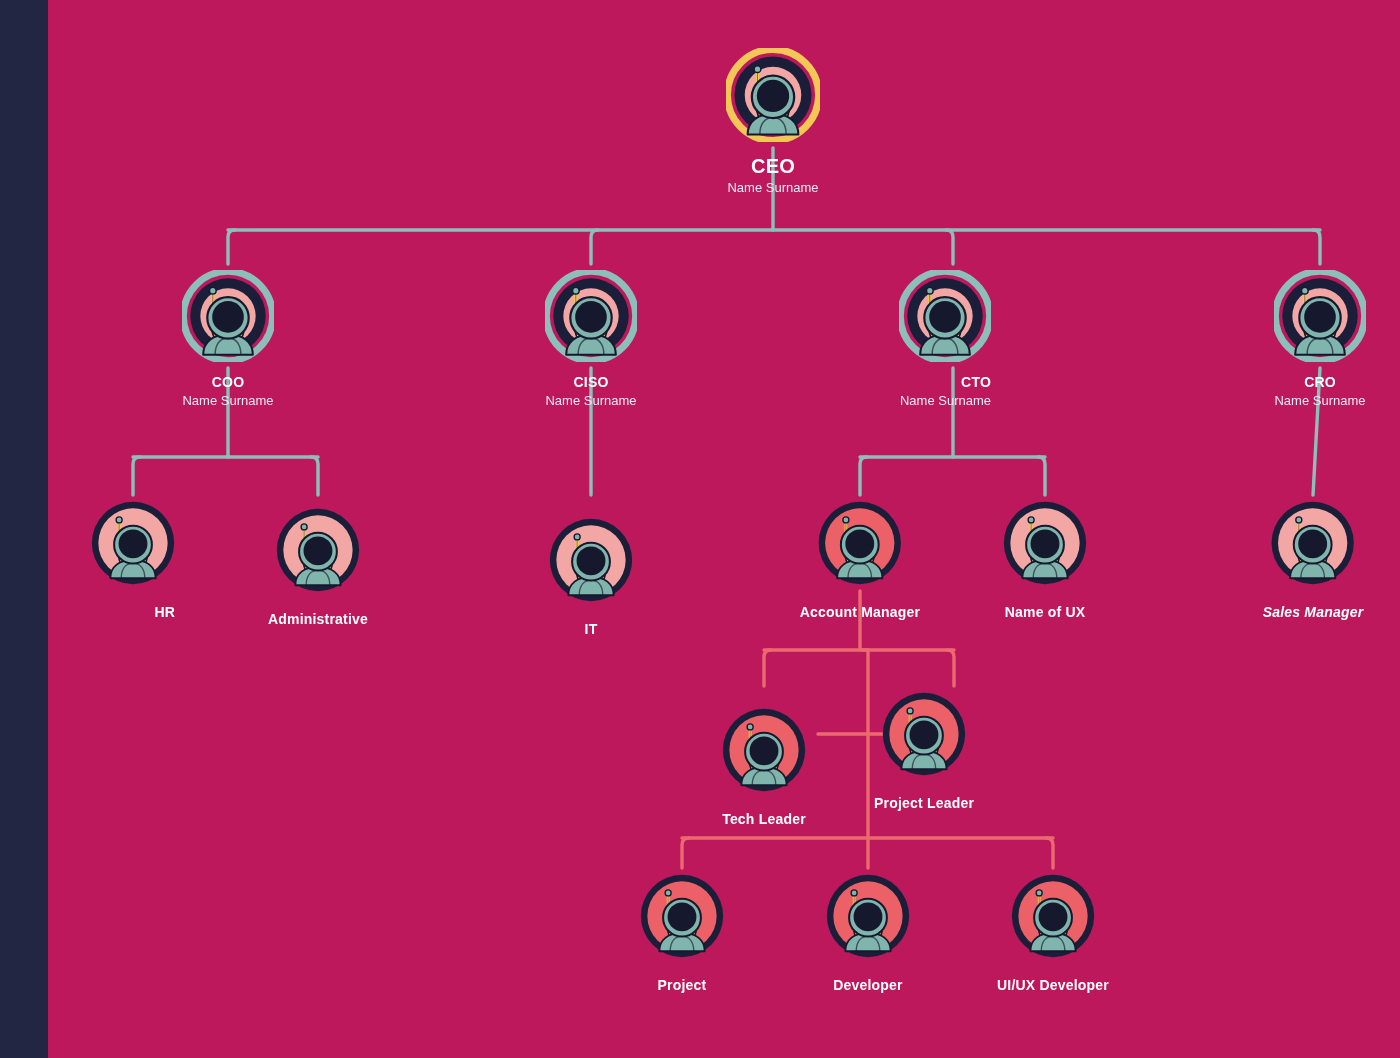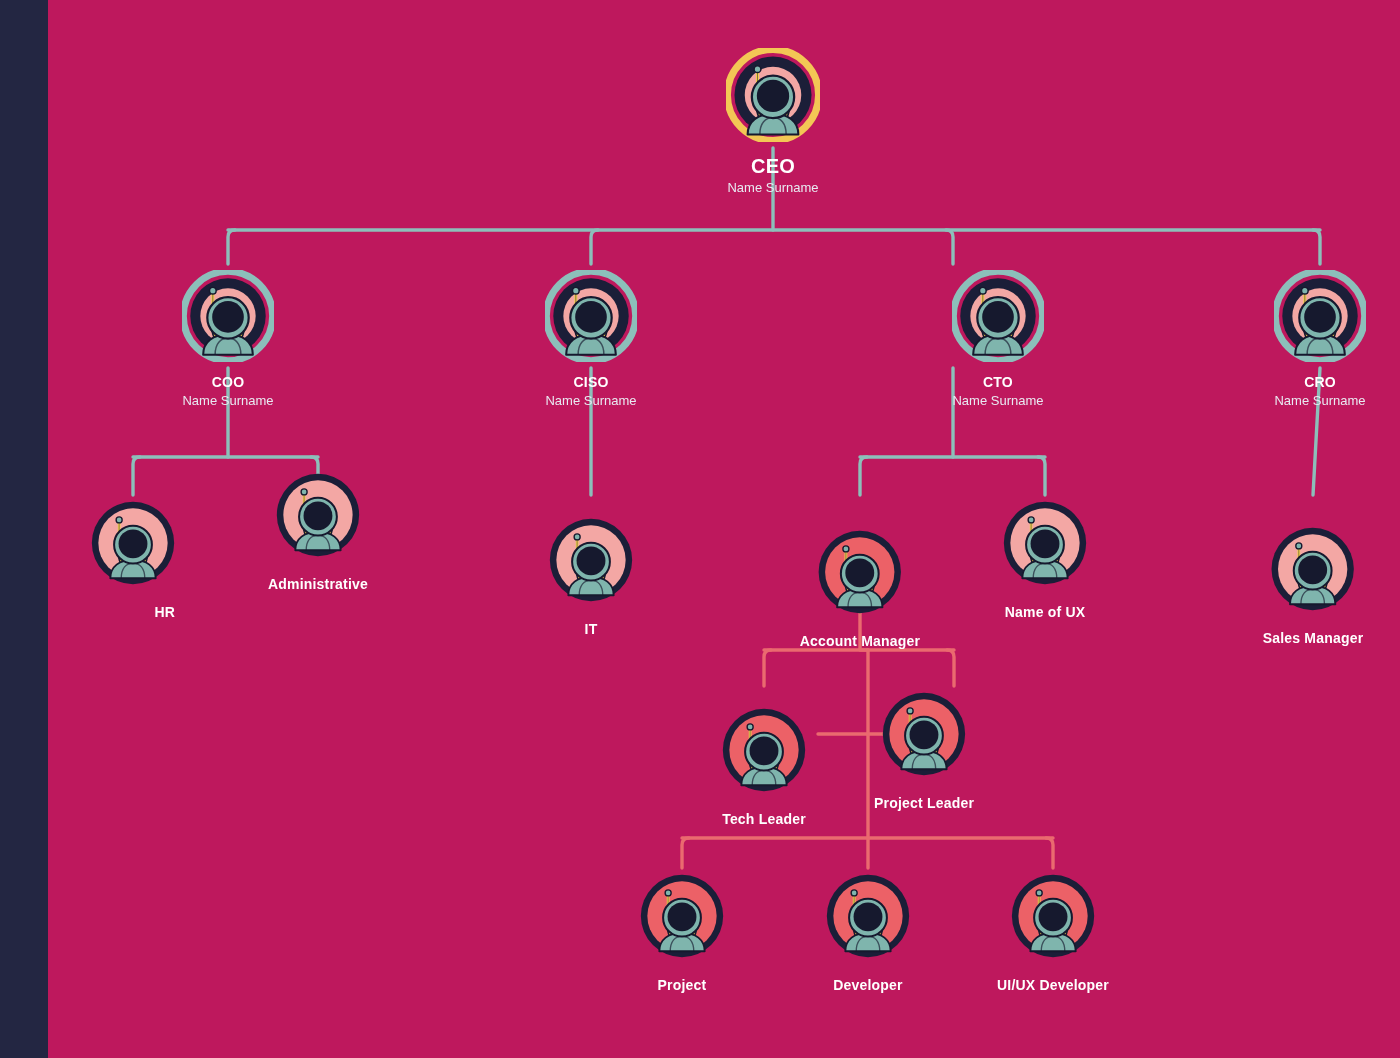--- a/index.html
+++ b/index.html
@@ -133,21 +133,21 @@
               <path d="M69,50 C69,62 67,70 64,76 L57,76 C61,68 62,58 62,50 Z" fill="#f5cf4d" stroke="#16192e" stroke-width="1.8" stroke-linejoin="round"></path>
               <path d="M23,92 C23,78 34,70 50,70 C66,70 77,78 77,92 Z" fill="#7fb5ad" stroke="#16192e" stroke-width="2.2" stroke-linejoin="round"></path>
               <path d="M36,92 C36,80 42,74 50,74 C58,74 64,80 64,92" fill="none" stroke="#16192e" stroke-width="1.6" opacity="0.65"></path>
               <circle cx="50" cy="52" r="22.5" fill="#7fb5ad" stroke="#16192e" stroke-width="2.4"></circle>
               <circle cx="50" cy="51" r="17.2" fill="#16192e"></circle>
             </g>
           </svg></div>
         <div class="node-title t-md" style="margin-top: 13px;">CISO</div>
         <div class="node-sub t-sub">Name Surname</div>
       </div>
-      <div class="node" style="left: 950px; top: 270px;">
+      <div class="node" style="left: 897px; top: 270px; text-align: right;">
         <div class="avatar-wrap" style="width: 92px; height: 92px;"><svg width="92" height="92" viewBox="0 0 100 100">
             <circle cx="50" cy="50" r="48.5" fill="none" stroke="#8cbfba" stroke-width="7.5"></circle>
             <circle cx="50" cy="50" r="41" fill="#1b1e38"></circle>
             <circle cx="50" cy="50" r="30.075000000000003" fill="#f3a7a4"></circle>
             <g>
               <path d="M33.5,48 L33.5,24" stroke="#f5cf4d" stroke-width="3.2" stroke-linecap="round" fill="none"></path>
               <path d="M33.5,48 L33.5,24" stroke="#16192e" stroke-width="1" stroke-linecap="round" fill="none" opacity="0.55"></path>
               <circle cx="33.5" cy="22.5" r="3.6" fill="#7fb5ad" stroke="#16192e" stroke-width="1.6"></circle>
               <path d="M31,50 C31,62 33,70 36,76 L43,76 C39,68 38,58 38,50 Z" fill="#f5cf4d" stroke="#16192e" stroke-width="1.8" stroke-linejoin="round"></path>
               <path d="M69,50 C69,62 67,70 64,76 L57,76 C61,68 62,58 62,50 Z" fill="#f5cf4d" stroke="#16192e" stroke-width="1.8" stroke-linejoin="round"></path>
@@ -191,21 +191,21 @@
               <path d="M31,50 C31,62 33,70 36,76 L43,76 C39,68 38,58 38,50 Z" fill="#f5cf4d" stroke="#16192e" stroke-width="1.8" stroke-linejoin="round"></path>
               <path d="M69,50 C69,62 67,70 64,76 L57,76 C61,68 62,58 62,50 Z" fill="#f5cf4d" stroke="#16192e" stroke-width="1.8" stroke-linejoin="round"></path>
               <path d="M23,92 C23,78 34,70 50,70 C66,70 77,78 77,92 Z" fill="#7fb5ad" stroke="#16192e" stroke-width="2.2" stroke-linejoin="round"></path>
               <path d="M36,92 C36,80 42,74 50,74 C58,74 64,80 64,92" fill="none" stroke="#16192e" stroke-width="1.6" opacity="0.65"></path>
               <circle cx="50" cy="52" r="22.5" fill="#7fb5ad" stroke="#16192e" stroke-width="2.4"></circle>
               <circle cx="50" cy="51" r="17.2" fill="#16192e"></circle>
             </g>
           </svg></div>
         <div class="node-title t-md" style="margin-top: 20px; text-align: right;">HR</div>
       </div>
-      <div class="node" style="left: 270px; top: 473px;">
+      <div class="node" style="left: 270px; top: 508px;">
         <div class="avatar-wrap" style="width: 84px; height: 84px;"><svg width="84" height="84" viewBox="0 0 100 100">
             <circle cx="50" cy="50" r="49" fill="#1b1e38"></circle>
             <circle cx="50" cy="50" r="41.25" fill="#f3a7a4"></circle>
             <g>
               <path d="M33.5,48 L33.5,24" stroke="#f5cf4d" stroke-width="3.2" stroke-linecap="round" fill="none"></path>
               <path d="M33.5,48 L33.5,24" stroke="#16192e" stroke-width="1" stroke-linecap="round" fill="none" opacity="0.55"></path>
               <circle cx="33.5" cy="22.5" r="3.6" fill="#7fb5ad" stroke="#16192e" stroke-width="1.6"></circle>
               <path d="M31,50 C31,62 33,70 36,76 L43,76 C39,68 38,58 38,50 Z" fill="#f5cf4d" stroke="#16192e" stroke-width="1.8" stroke-linejoin="round"></path>
               <path d="M69,50 C69,62 67,70 64,76 L57,76 C61,68 62,58 62,50 Z" fill="#f5cf4d" stroke="#16192e" stroke-width="1.8" stroke-linejoin="round"></path>
               <path d="M23,92 C23,78 34,70 50,70 C66,70 77,78 77,92 Z" fill="#7fb5ad" stroke="#16192e" stroke-width="2.2" stroke-linejoin="round"></path>
@@ -227,21 +227,21 @@
               <path d="M31,50 C31,62 33,70 36,76 L43,76 C39,68 38,58 38,50 Z" fill="#f5cf4d" stroke="#16192e" stroke-width="1.8" stroke-linejoin="round"></path>
               <path d="M69,50 C69,62 67,70 64,76 L57,76 C61,68 62,58 62,50 Z" fill="#f5cf4d" stroke="#16192e" stroke-width="1.8" stroke-linejoin="round"></path>
               <path d="M23,92 C23,78 34,70 50,70 C66,70 77,78 77,92 Z" fill="#7fb5ad" stroke="#16192e" stroke-width="2.2" stroke-linejoin="round"></path>
               <path d="M36,92 C36,80 42,74 50,74 C58,74 64,80 64,92" fill="none" stroke="#16192e" stroke-width="1.6" opacity="0.65"></path>
               <circle cx="50" cy="52" r="22.5" fill="#7fb5ad" stroke="#16192e" stroke-width="2.4"></circle>
               <circle cx="50" cy="51" r="17.2" fill="#16192e"></circle>
             </g>
           </svg></div>
         <div class="node-title t-md" style="margin-top: 20px;">IT</div>
       </div>
-      <div class="node" style="left: 812px; top: 530px;">
+      <div class="node" style="left: 812px; top: 501px;">
         <div class="avatar-wrap" style="width: 84px; height: 84px;"><svg width="84" height="84" viewBox="0 0 100 100">
             <circle cx="50" cy="50" r="49" fill="#1b1e38"></circle>
             <circle cx="50" cy="50" r="41.25" fill="#ec6167"></circle>
             <g>
               <path d="M33.5,48 L33.5,24" stroke="#f5cf4d" stroke-width="3.2" stroke-linecap="round" fill="none"></path>
               <path d="M33.5,48 L33.5,24" stroke="#16192e" stroke-width="1" stroke-linecap="round" fill="none" opacity="0.55"></path>
               <circle cx="33.5" cy="22.5" r="3.6" fill="#7fb5ad" stroke="#16192e" stroke-width="1.6"></circle>
               <path d="M31,50 C31,62 33,70 36,76 L43,76 C39,68 38,58 38,50 Z" fill="#f5cf4d" stroke="#16192e" stroke-width="1.8" stroke-linejoin="round"></path>
               <path d="M69,50 C69,62 67,70 64,76 L57,76 C61,68 62,58 62,50 Z" fill="#f5cf4d" stroke="#16192e" stroke-width="1.8" stroke-linejoin="round"></path>
               <path d="M23,92 C23,78 34,70 50,70 C66,70 77,78 77,92 Z" fill="#7fb5ad" stroke="#16192e" stroke-width="2.2" stroke-linejoin="round"></path>
@@ -263,21 +263,21 @@
               <path d="M31,50 C31,62 33,70 36,76 L43,76 C39,68 38,58 38,50 Z" fill="#f5cf4d" stroke="#16192e" stroke-width="1.8" stroke-linejoin="round"></path>
               <path d="M69,50 C69,62 67,70 64,76 L57,76 C61,68 62,58 62,50 Z" fill="#f5cf4d" stroke="#16192e" stroke-width="1.8" stroke-linejoin="round"></path>
               <path d="M23,92 C23,78 34,70 50,70 C66,70 77,78 77,92 Z" fill="#7fb5ad" stroke="#16192e" stroke-width="2.2" stroke-linejoin="round"></path>
               <path d="M36,92 C36,80 42,74 50,74 C58,74 64,80 64,92" fill="none" stroke="#16192e" stroke-width="1.6" opacity="0.65"></path>
               <circle cx="50" cy="52" r="22.5" fill="#7fb5ad" stroke="#16192e" stroke-width="2.4"></circle>
               <circle cx="50" cy="51" r="17.2" fill="#16192e"></circle>
             </g>
           </svg></div>
         <div class="node-title t-md" style="margin-top: 20px;">Name of UX</div>
       </div>
-      <div class="node" style="left: 1265px; top: 527px;">
+      <div class="node" style="left: 1265px; top: 501px; font-style: italic;">
         <div class="avatar-wrap" style="width: 84px; height: 84px;"><svg width="84" height="84" viewBox="0 0 100 100">
             <circle cx="50" cy="50" r="49" fill="#1b1e38"></circle>
             <circle cx="50" cy="50" r="41.25" fill="#f3a7a4"></circle>
             <g>
               <path d="M33.5,48 L33.5,24" stroke="#f5cf4d" stroke-width="3.2" stroke-linecap="round" fill="none"></path>
               <path d="M33.5,48 L33.5,24" stroke="#16192e" stroke-width="1" stroke-linecap="round" fill="none" opacity="0.55"></path>
               <circle cx="33.5" cy="22.5" r="3.6" fill="#7fb5ad" stroke="#16192e" stroke-width="1.6"></circle>
               <path d="M31,50 C31,62 33,70 36,76 L43,76 C39,68 38,58 38,50 Z" fill="#f5cf4d" stroke="#16192e" stroke-width="1.8" stroke-linejoin="round"></path>
               <path d="M69,50 C69,62 67,70 64,76 L57,76 C61,68 62,58 62,50 Z" fill="#f5cf4d" stroke="#16192e" stroke-width="1.8" stroke-linejoin="round"></path>
               <path d="M23,92 C23,78 34,70 50,70 C66,70 77,78 77,92 Z" fill="#7fb5ad" stroke="#16192e" stroke-width="2.2" stroke-linejoin="round"></path>

